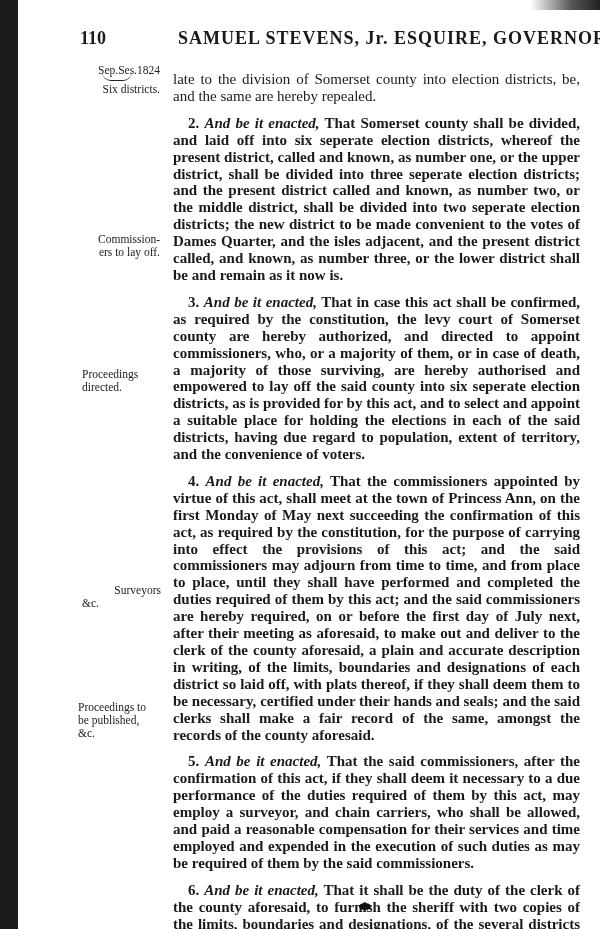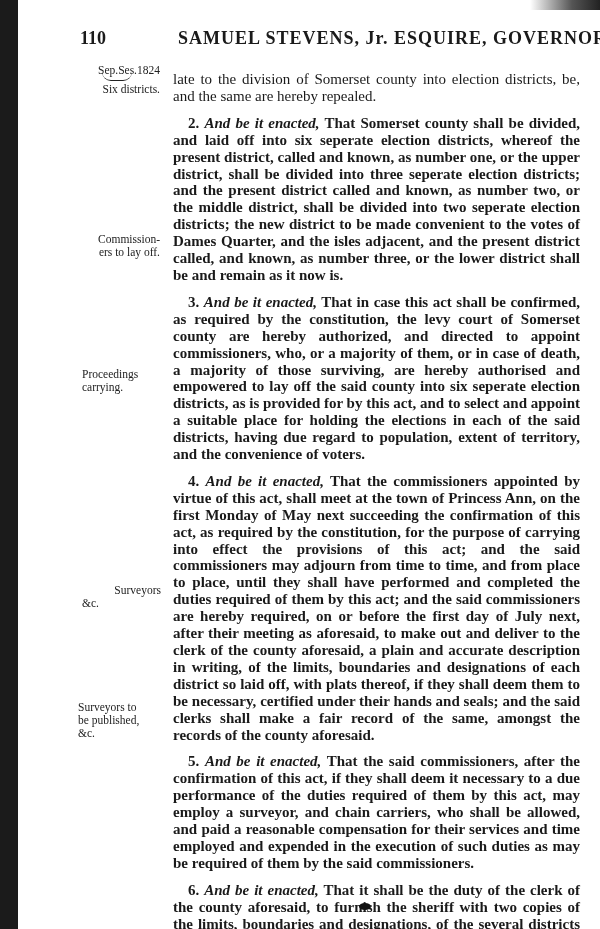--- a/index.html
+++ b/index.html
@@ -63,30 +63,30 @@
 <div class="brace"></div>
 <div class="margin-note right" style="top:83px;">Six districts.</div>
 
 <div class="margin-note right" style="top:233px;">
   <div>Commission-</div>
   <div>ers to lay off.</div>
 </div>
 
 <div class="margin-note" style="top:368px; left:82px;">
   <div>Proceedings</div>
-  <div>carrying.</div>
+  <div>directed.</div>
 </div>
 
 <div class="margin-note" style="top:584px; left:82px;">
   <div style="text-align:right; padding-right:3px;">Surveyors</div>
   <div>&amp;c.</div>
 </div>
 
 <div class="margin-note" style="top:701px; left:78px;">
-  <div>Surveyors to</div>
+  <div>Proceedings to</div>
   <div>be published,</div>
   <div>&amp;c.</div>
 </div>
 
 <div class="body-text">
   <p>late to the division of Somerset county into election districts, be, and the same are hereby repealed.</p>
   <p class="sec">
     <span>2.</span>
     <em>And be it enacted,</em>
     <span>That Somerset county shall be divided, and laid off into six seperate election districts, whereof the present district, called and known, as number one, or the upper district, shall be divided into three seperate election districts; and the present district called and known, as number two, or the middle district, shall be divided into two seperate election districts; the new district to be made convenient to the votes of Dames Quarter, and the isles adjacent, and the present district called, and known, as number three, or the lower district shall be and remain as it now is.</span>

